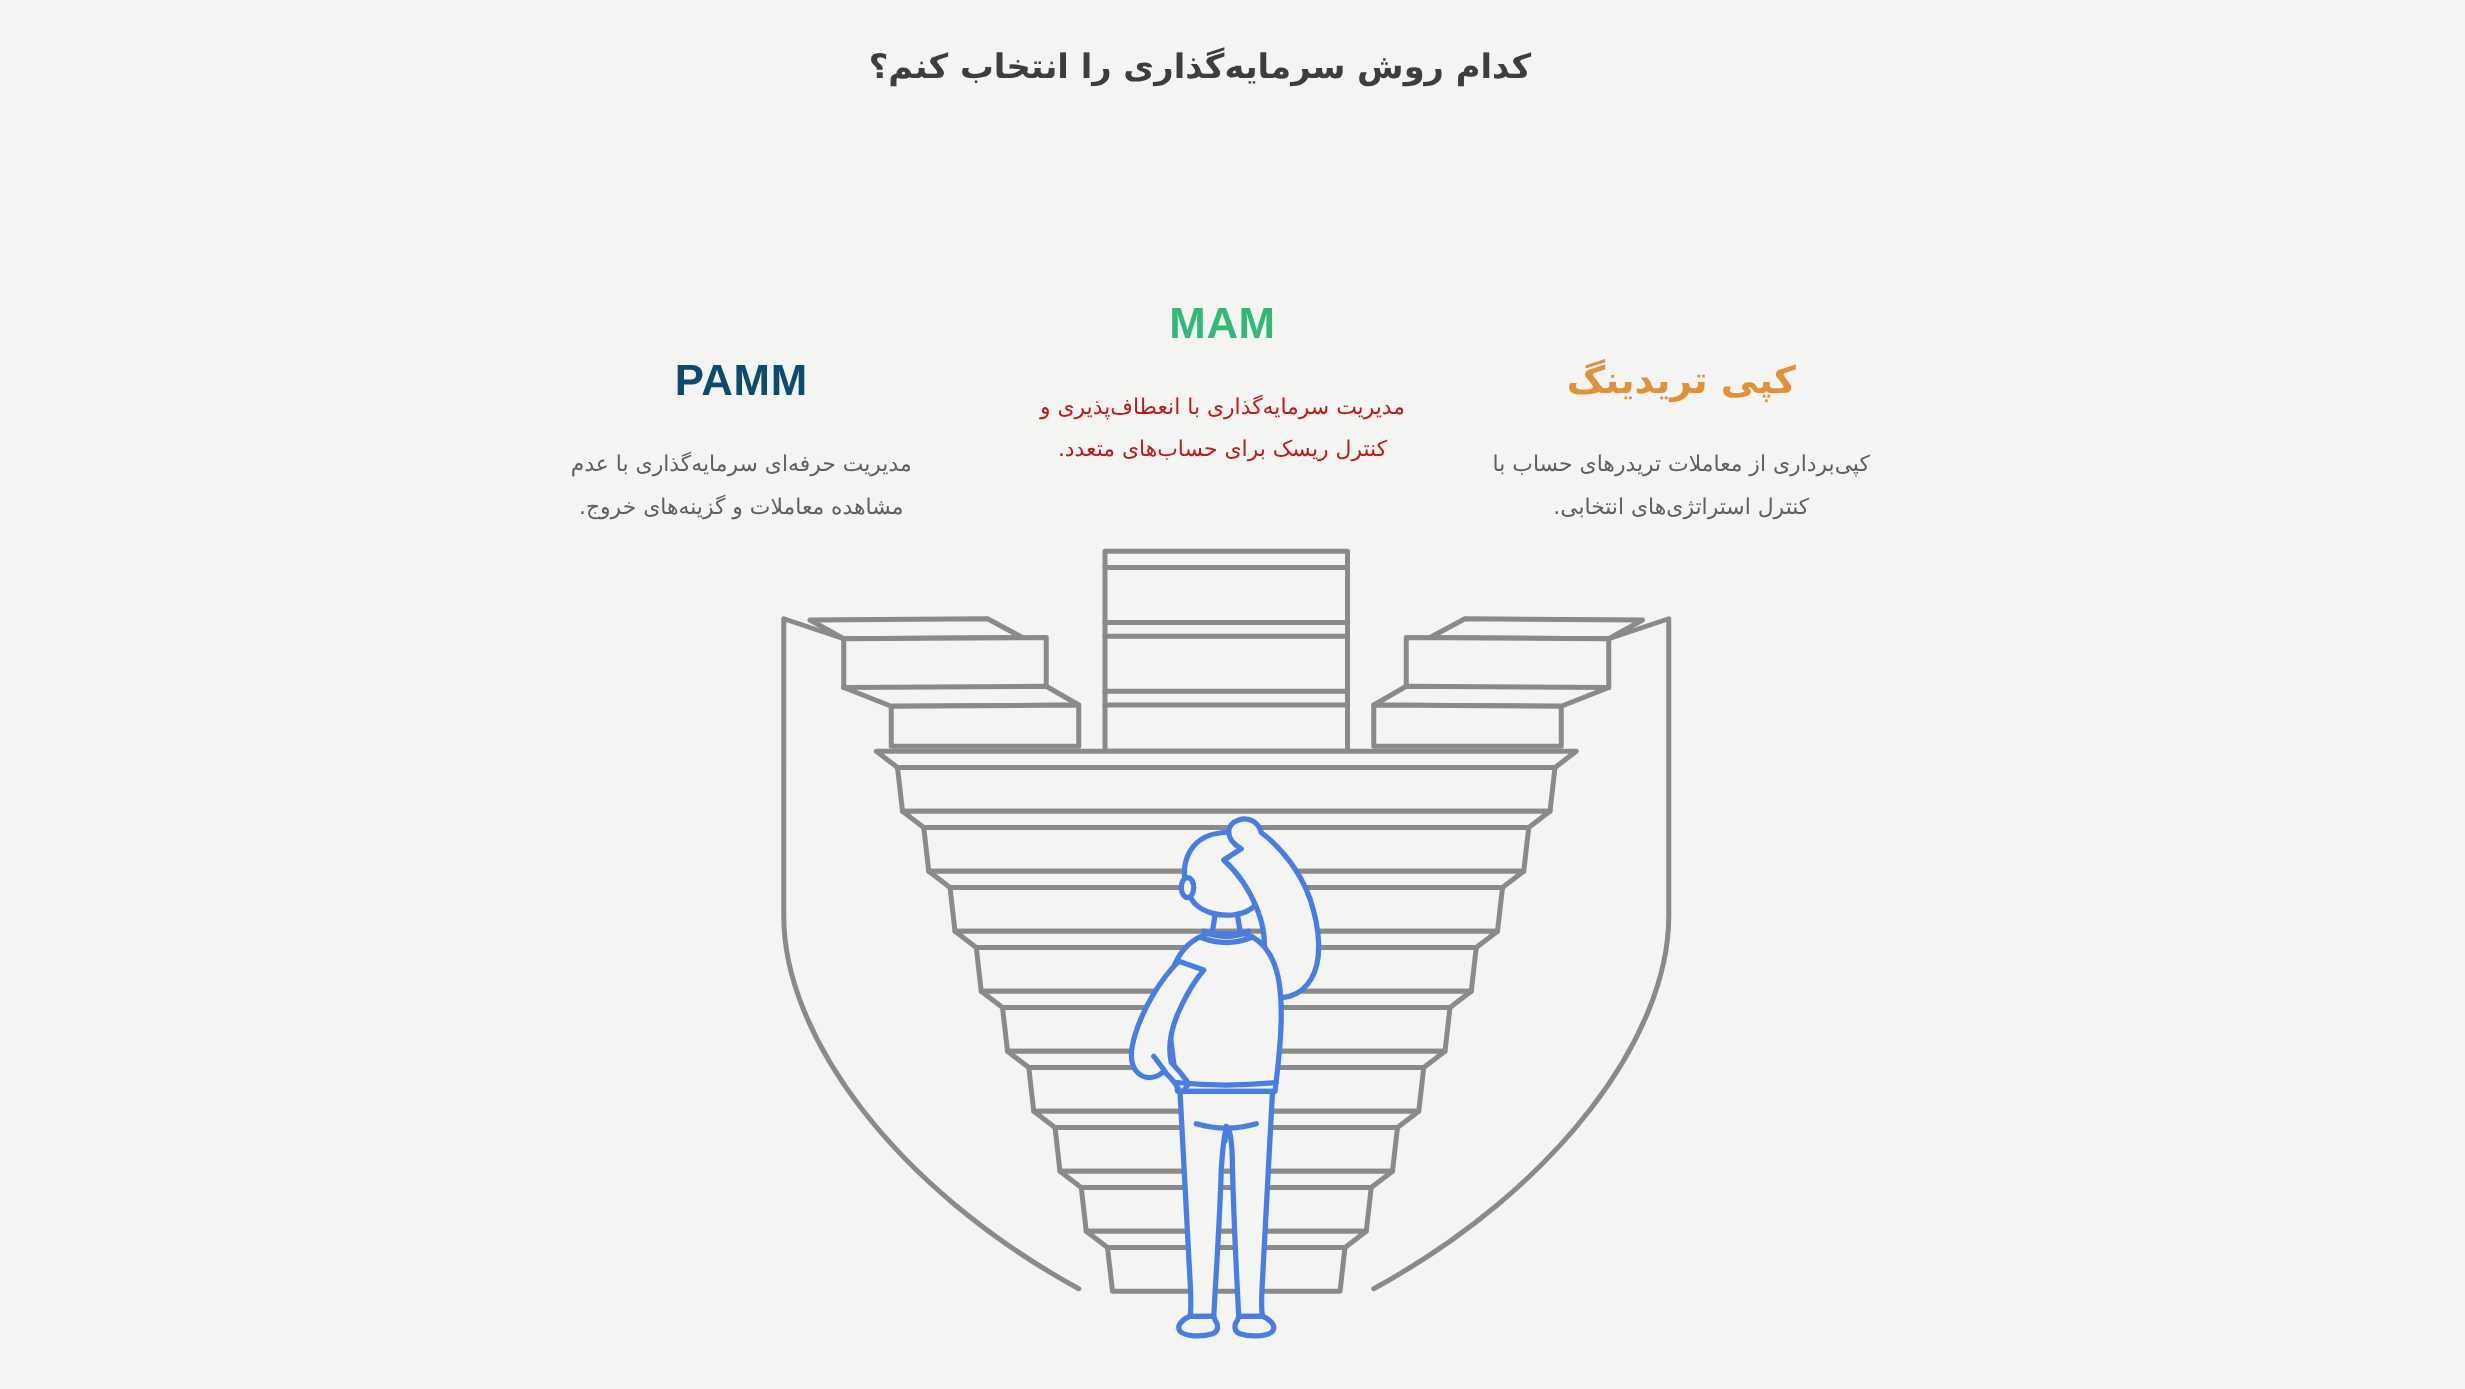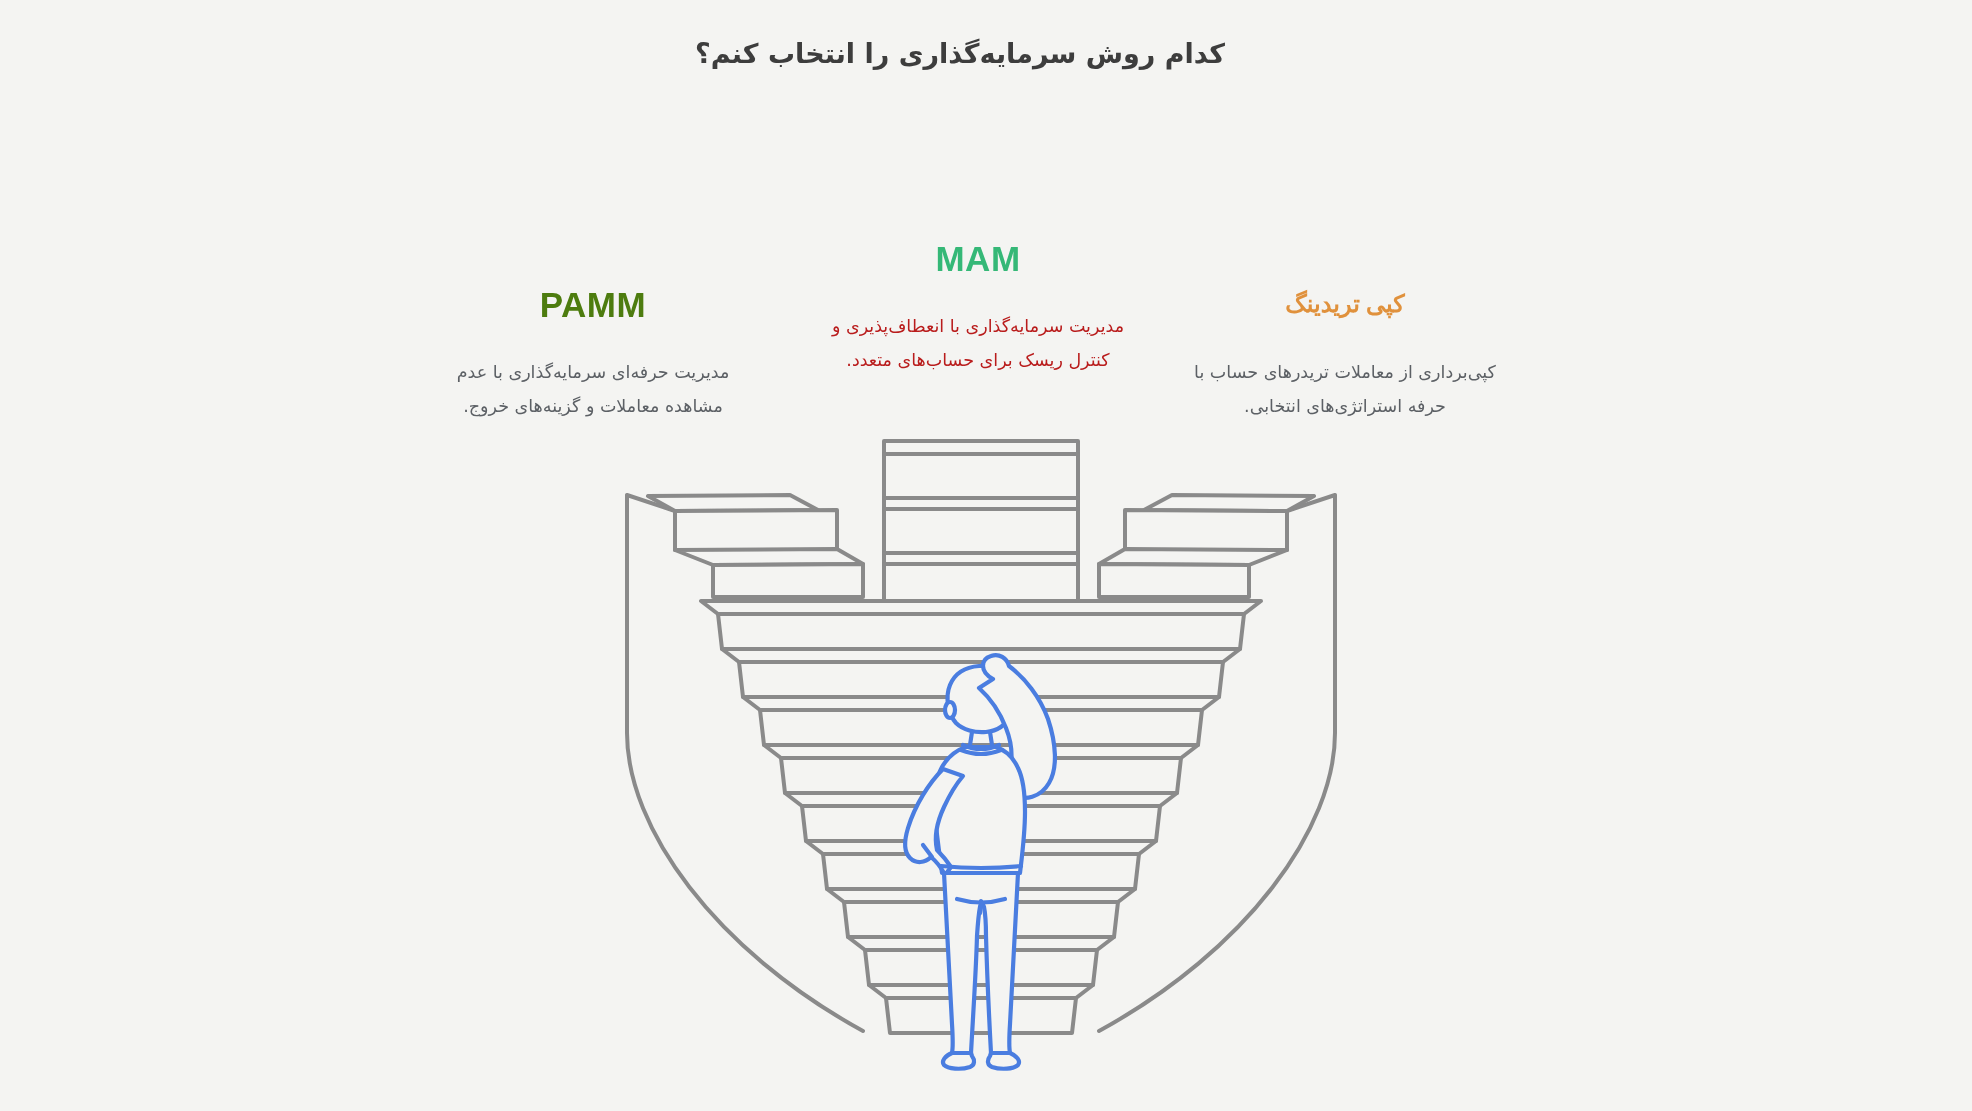--- a/index.html
+++ b/index.html
@@ -22,21 +22,21 @@
     letter-spacing: 0;
   }
 
   .method { position: absolute; text-align: center; margin-top: 44px; }
   .method h2 {
     margin: 0 0 30px 0;
     line-height: 41px;
     font-weight: 700;
   }
   .method h2.latin { font-size: 35px; font-family: "Liberation Sans", "DejaVu Sans", sans-serif; letter-spacing: 0.5px; }
-  .method h2.fa    { font-size: 24px; font-family: Liberation Serif, serif; }
+  .method h2.fa    { font-size: 30px; }
   .desc-line {
     font-size: 17.5px;
     line-height: 34px;
     white-space: nowrap;
   }
 
   .method-pamm { left: 433px;  top: 240px; width: 320px; }
   .method-mam  { left: 818px;  top: 194px; width: 320px; }
   .method-copy { left: 1175px; top: 240px; width: 340px; }
 
@@ -49,40 +49,40 @@
   .no-fill  { fill: none; }
 </style>
 </head>
 <body style="background: rgb(244, 244, 242);">
 
 <div class="page">
 
   <h1 class="title" dir="rtl" style="color: rgb(61, 61, 61);">کدام روش سرمایه‌گذاری را انتخاب کنم؟</h1>
 
   <section class="method method-pamm">
-    <h2 class="latin" style="color: #4d7c0f;">PAMM</h2>
+    <h2 class="latin" style="color: #0c4a6e;">PAMM</h2>
     <div dir="rtl" style="color: rgb(92, 96, 101);">
       <div class="desc-line">مدیریت حرفه‌ای سرمایه‌گذاری با عدم</div>
       <div class="desc-line">مشاهده معاملات و گزینه‌های خروج.</div>
     </div>
   </section>
 
   <section class="method method-mam">
     <h2 class="latin" style="color: rgb(53, 184, 119);">MAM</h2>
     <div dir="rtl" style="color: #b91c1c;">
       <div class="desc-line">مدیریت سرمایه‌گذاری با انعطاف‌پذیری و</div>
       <div class="desc-line">کنترل ریسک برای حساب‌های متعدد.</div>
     </div>
   </section>
 
   <section class="method method-copy">
     <h2 class="fa" dir="rtl" style="color: rgb(224, 145, 60);">کپی تریدینگ</h2>
     <div dir="rtl" style="color: rgb(92, 96, 101);">
       <div class="desc-line">کپی‌برداری از معاملات تریدرهای حساب با</div>
-      <div class="desc-line">حرفه استراتژی‌های انتخابی.</div>
+      <div class="desc-line">کنترل استراتژی‌های انتخابی.</div>
     </div>
   </section>
 
   <svg class="illustration" viewBox="0 0 730 648">
 
     <g stroke="#8a8a8a" stroke-width="4" stroke-linejoin="round" stroke-linecap="round" fill="none">
 
       <path class="no-fill" d="M 55,73 L 7,57 L 7,295 C 7,390 95,512 243,593"></path>
       <path class="no-fill" d="M 667,73 L 715,57 L 715,295 C 715,390 627,512 479,593"></path>
 

